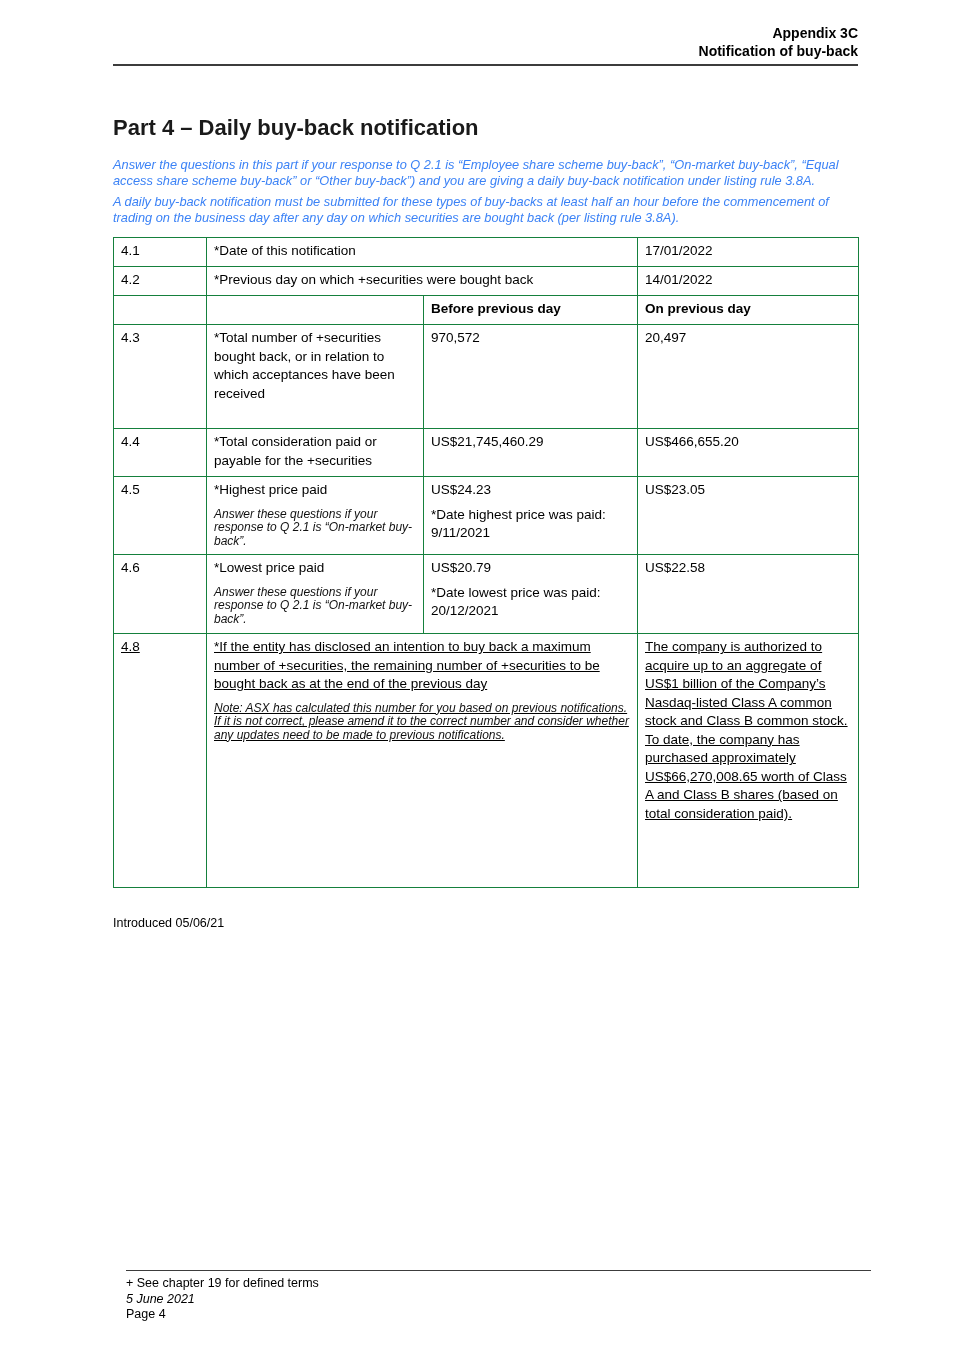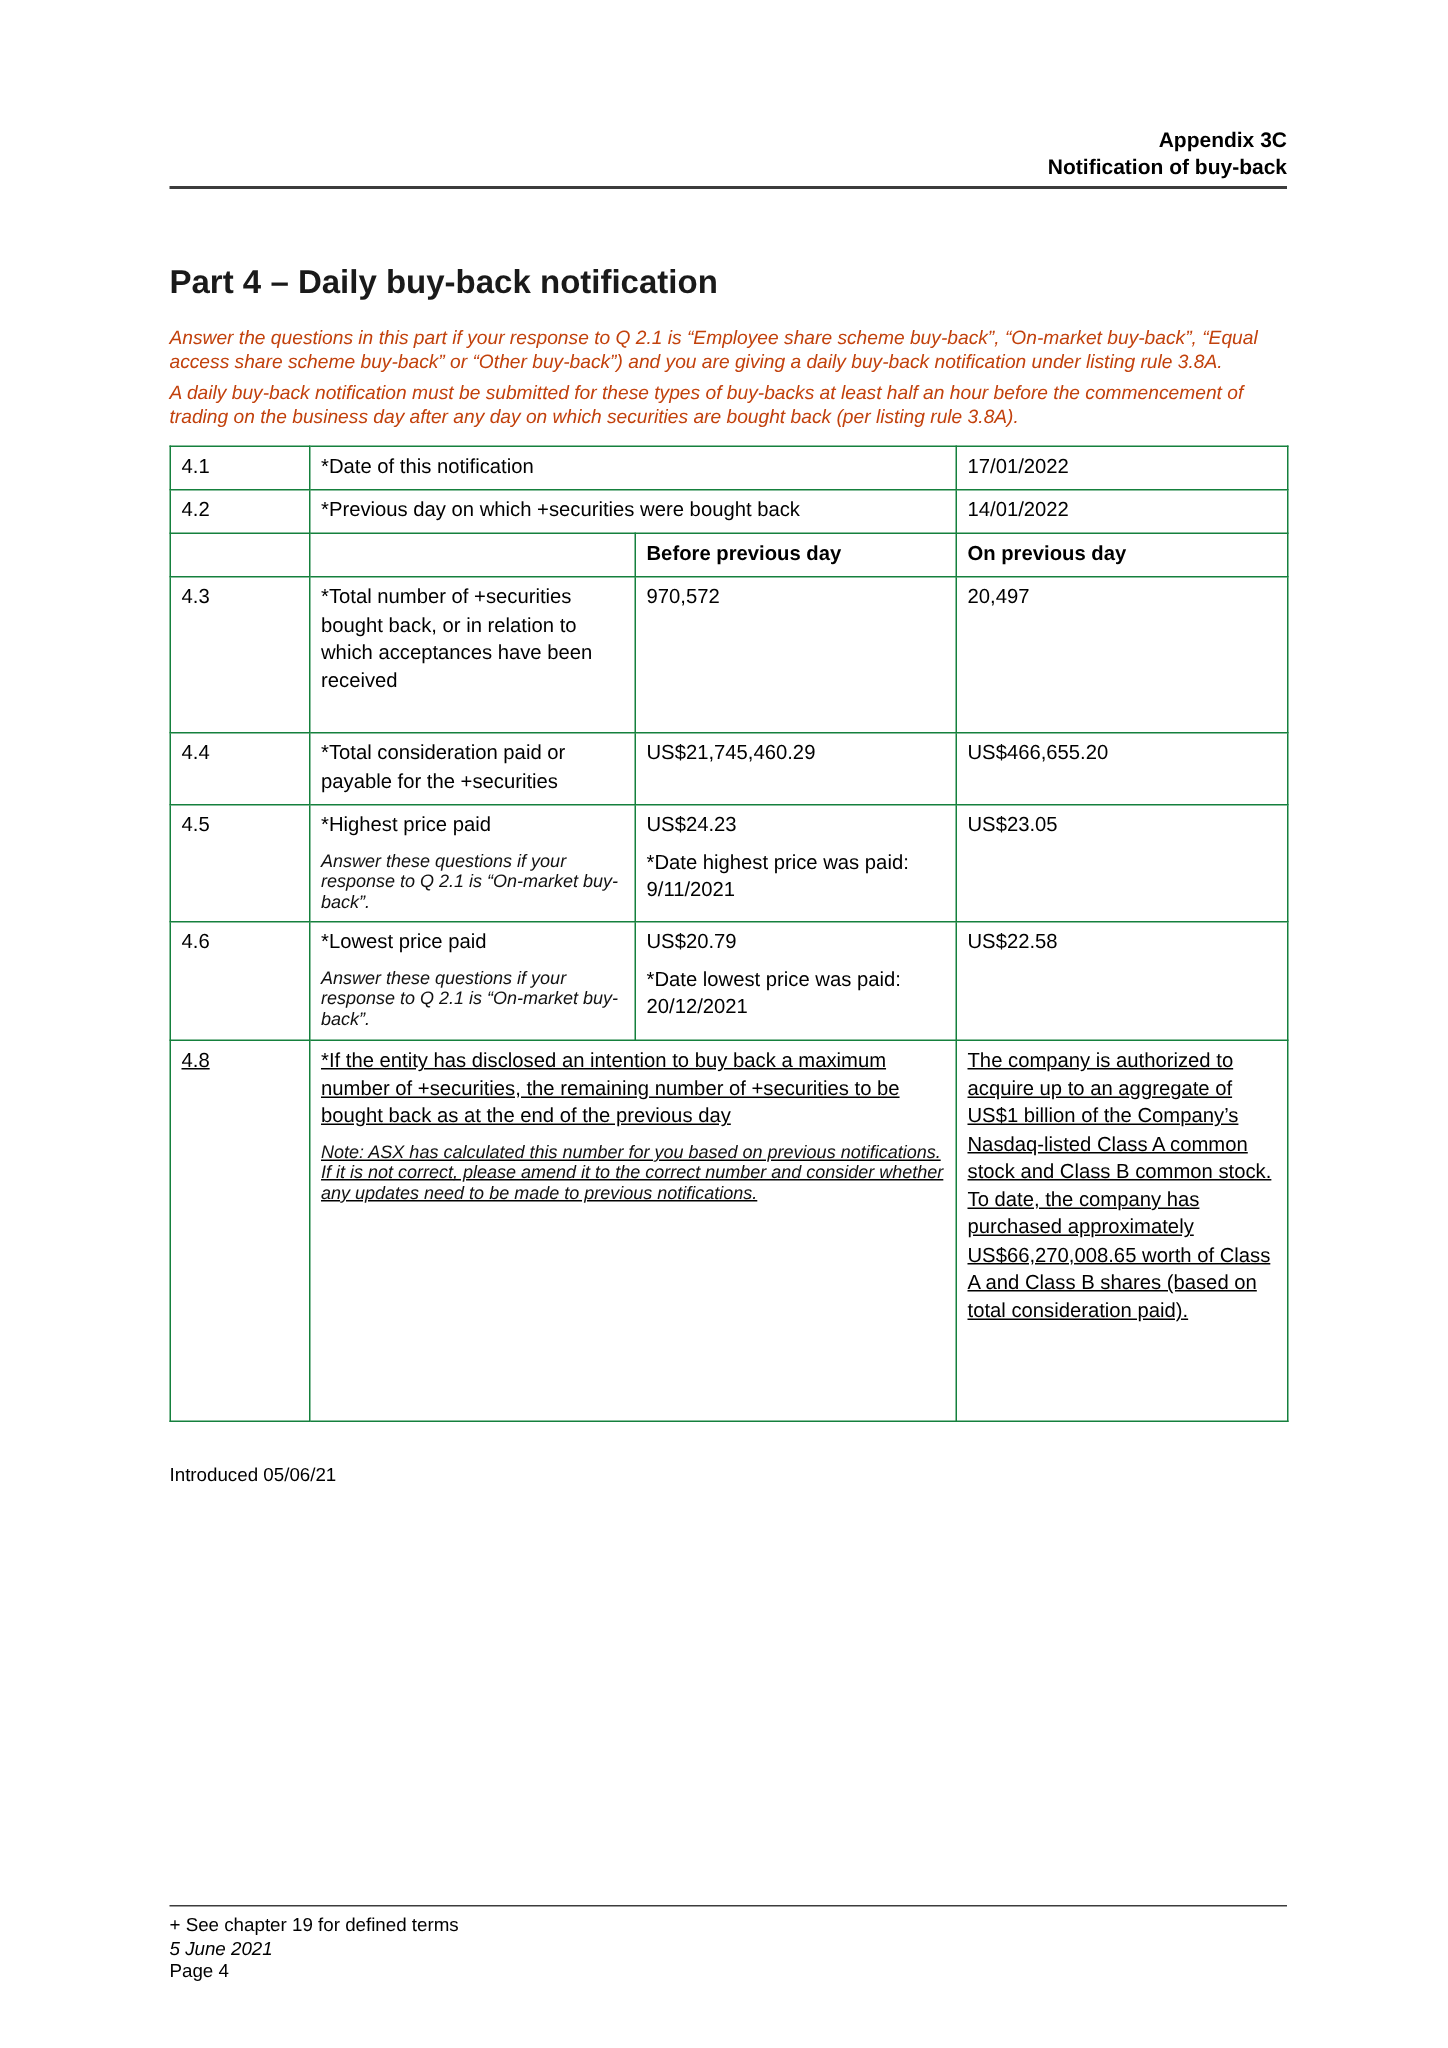--- a/index.html
+++ b/index.html
@@ -12,42 +12,42 @@
     overflow: hidden;
   }
   .page {
     width: 965px; height: 1365px;
     position: relative;
     background: #ffffff;
   }
   
   .page-header {
     margin: 0 107px 0 113px;
-    padding-top: 84px;
+    padding-top: 24px;
     padding-bottom: 4px;
     border-bottom: 2px solid #3c3c3c;
     text-align: right;
     font-weight: bold;
     font-size: 14px;
     line-height: 18px;
   }
   
   .section-title {
     margin: 49px 107px 0 113px;
     font-size: 22px;
     line-height: 26px;
     font-weight: bold;
     color: #1a1a1a;
   }
   .intro {
     margin: 0 107px 12px 113px;
     font-style: italic;
     font-size: 12.8px;
     line-height: 15.6px;
-    color: #c2410c;
+    color: #3b82f6;
   }
   .intro p.p1 { margin-top: 16px; }
   .intro p.p2 { margin-top: 6px; }
   
   table.buyback {
     margin: 2px 107px 0 113px;
     width: 745px;
     border-collapse: collapse;
     table-layout: fixed;
     font-size: 13.5px;
@@ -77,21 +77,21 @@
   tr.h79 { height: 79px; }
   tr.h254 { height: 254px; text-decoration: underline; }
   
   .introduced {
     margin: 28px 107px 0 113px;
     font-size: 12.5px;
   }
   
   .footer {
     position: absolute;
-    left: 113px;
+    left: 126px;
     top: 1270px;
     width: 745px;
     border-top: 1.5px solid #3c3c3c;
     padding-top: 5px;
     font-size: 12.5px;
     line-height: 15.5px;
   }
   .footer-row2 {
     display: flex;
     justify-content: space-between;

